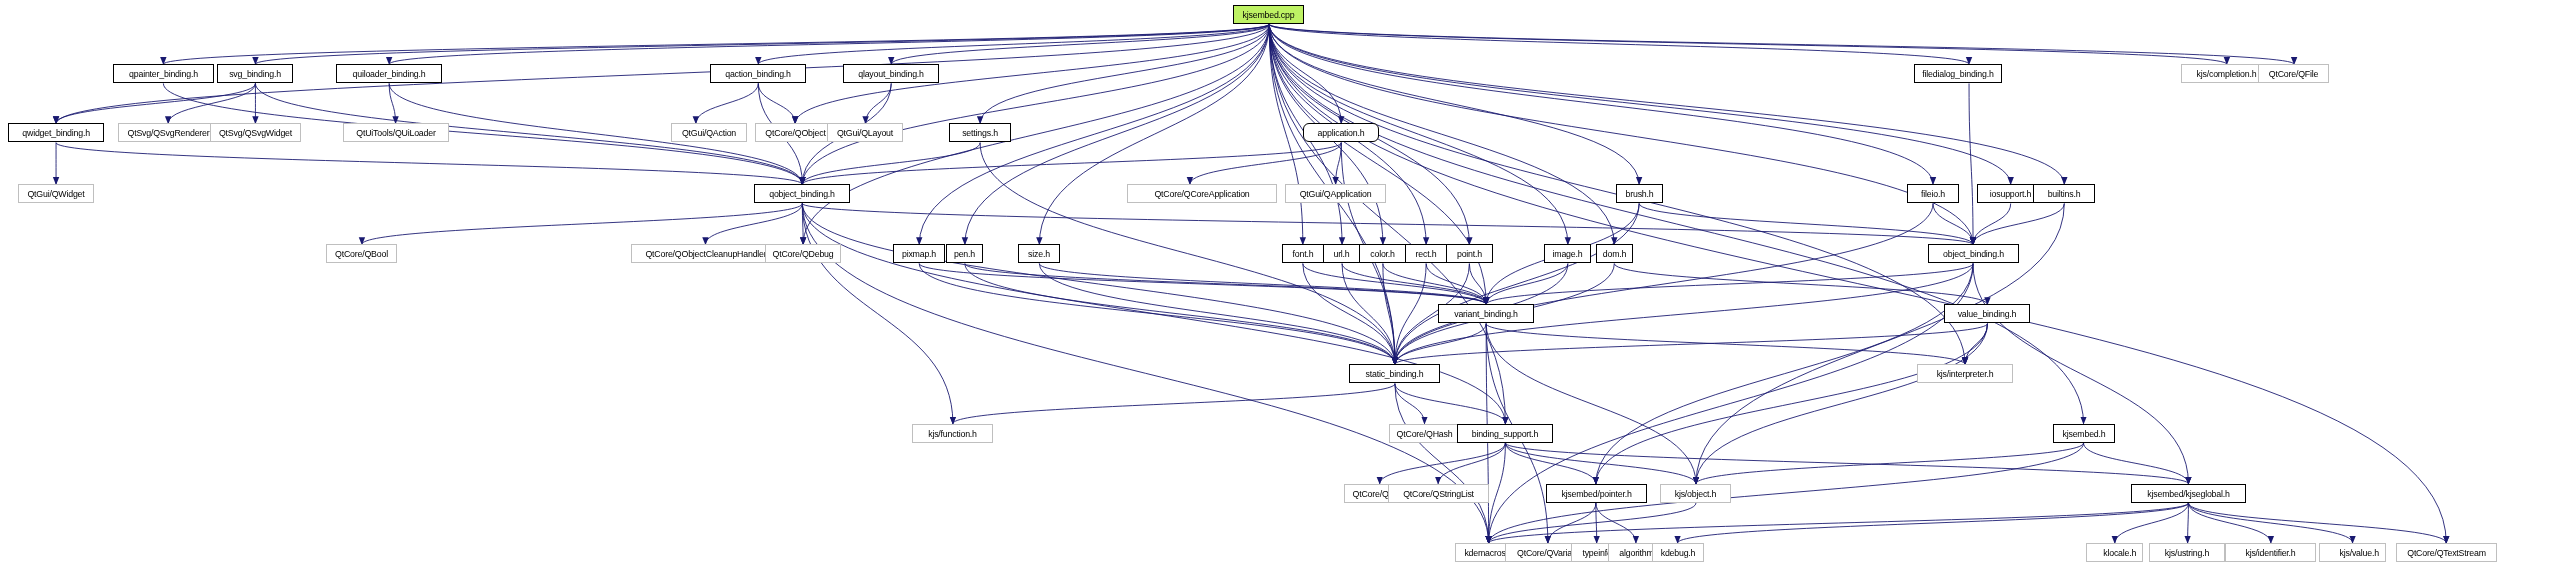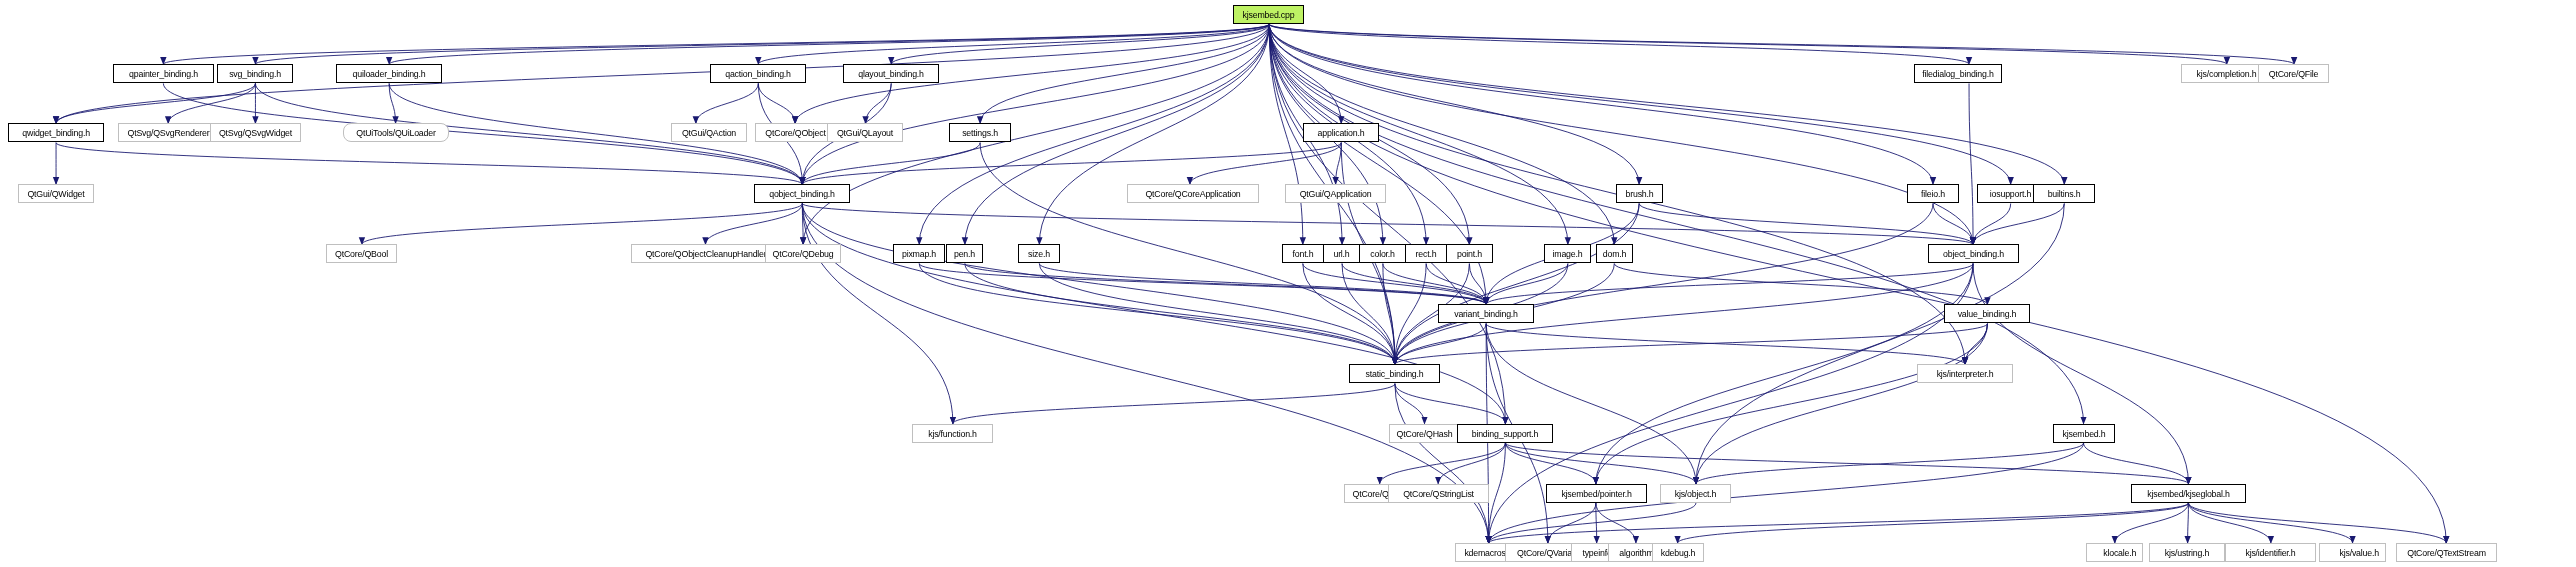--- a/index.html
+++ b/index.html
@@ -160,29 +160,29 @@
     <div class="node doc" style="left: 217px; top: 64px; width: 76px;">svg_binding.h</div>
     <div class="node doc" style="left: 336px; top: 64px; width: 106px;">quiloader_binding.h</div>
     <div class="node doc" style="left: 710px; top: 64px; width: 96px;">qaction_binding.h</div>
     <div class="node doc" style="left: 843px; top: 64px; width: 96px;">qlayout_binding.h</div>
     <div class="node doc" style="left: 1914px; top: 64px; width: 88px;">filedialog_binding.h</div>
     <div class="node ext" style="left: 2181px; top: 64px; width: 91px;">kjs/completion.h</div>
     <div class="node ext" style="left: 2258px; top: 64px; width: 71px;">QtCore/QFile</div>
     <div class="node doc" style="left: 8.1px; top: 123px; width: 96px;">qwidget_binding.h</div>
     <div class="node ext" style="left: 118px; top: 123px; width: 101px;">QtSvg/QSvgRenderer</div>
     <div class="node ext" style="left: 210px; top: 123px; width: 91px;">QtSvg/QSvgWidget</div>
-    <div class="node ext" style="left: 343px; top: 123px; width: 106px; border-radius: 8px;">QtUiTools/QUiLoader</div>
+    <div class="node ext" style="left: 343px; top: 123px; width: 106px;">QtUiTools/QUiLoader</div>
     <div class="node ext" style="left: 658px; top: 123px; width: 76px; margin-left: 13px;">QtGui/QAction</div>
     <div class="node ext" style="left: 755px; top: 123px; width: 81px;">QtCore/QObject</div>
     <div class="node ext" style="left: 827px; top: 123px; width: 76px;">QtGui/QLayout</div>
     <div class="node doc" style="left: 949px; top: 123px; width: 62px;">settings.h</div>
-    <div class="node doc" style="left: 1303px; top: 123px; width: 76px;">application.h</div>
+    <div class="node doc" style="left: 1303px; top: 123px; width: 76px; border-radius: 6px;">application.h</div>
     <div class="node ext" style="left: 18px; top: 184px; width: 76px;">QtGui/QWidget</div>
     <div class="node doc" style="left: 754px; top: 184px; width: 96px;">qobject_binding.h</div>
-    <div class="node ext" style="left: 1127px; top: 184px; width: 132px;">QtCore/QCoreApplication</div>
+    <div class="node ext" style="left: 1127px; top: 184px; width: 150px;">QtCore/QCoreApplication</div>
     <div class="node ext" style="left: 1285px; top: 184px; width: 101px;">QtGui/QApplication</div>
     <div class="node doc" style="left: 1616px; top: 184px; width: 47px;">brush.h</div>
     <div class="node doc" style="left: 1907px; top: 184px; width: 52px;">fileio.h</div>
     <div class="node doc" style="left: 1977px; top: 184px; width: 67px;">iosupport.h</div>
     <div class="node doc" style="left: 2033px; top: 184px; width: 62px;">builtins.h</div>
     <div class="node ext" style="left: 326px; top: 244px; width: 71px;">QtCore/QBool</div>
     <div class="node ext" style="left: 631px; top: 244px; width: 150px;">QtCore/QObjectCleanupHandler</div>
     <div class="node ext" style="left: 765px; top: 244px; width: 76px;">QtCore/QDebug</div>
     <div class="node doc" style="left: 893px; top: 244px; width: 52px;">pixmap.h</div>
     <div class="node doc" style="left: 946px; top: 244px; width: 37px;">pen.h</div>

